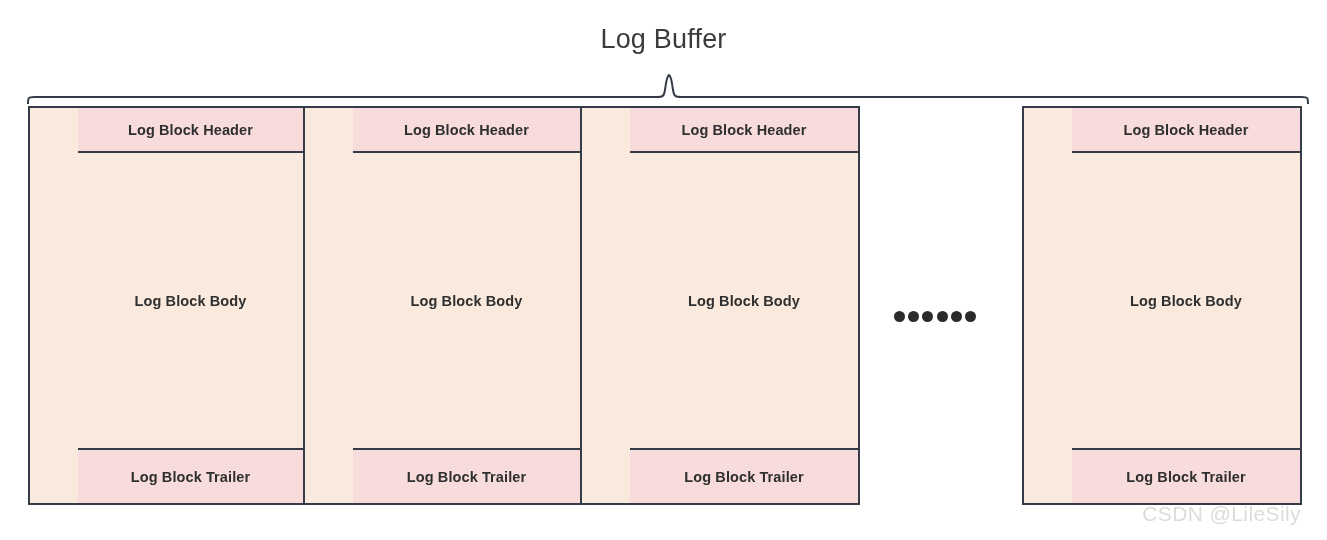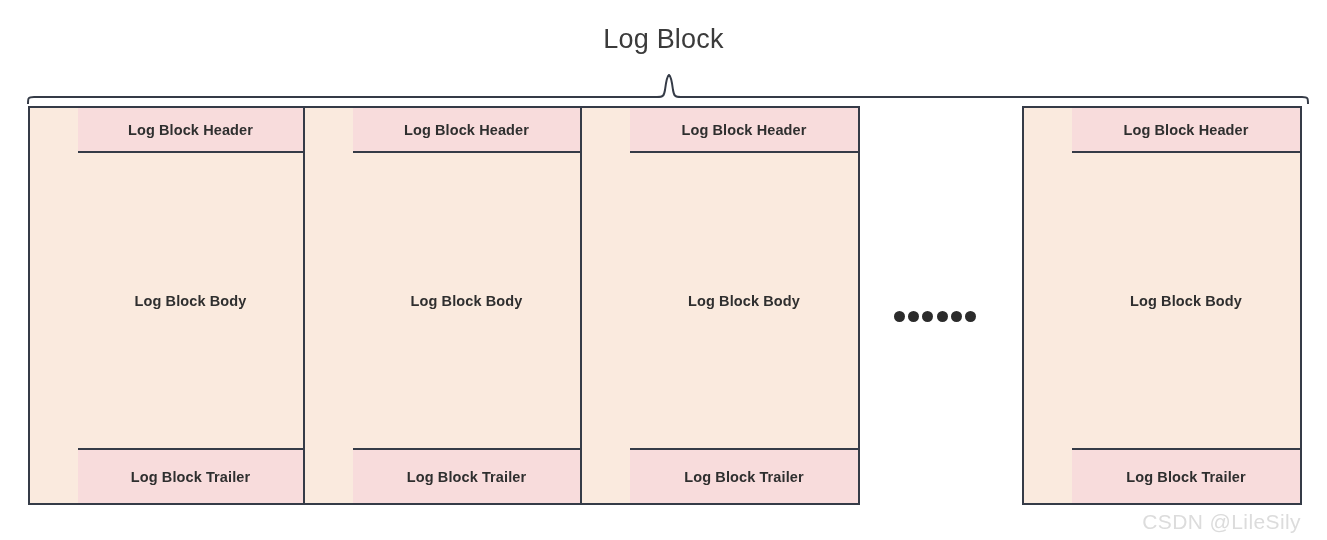--- a/index.html
+++ b/index.html
@@ -112,32 +112,32 @@
     width: 11px;
     height: 11px;
     border-radius: 50%;
     background: #2b2b2b;
   }
 
   
   #watermark {
     position: absolute;
     right: 26px;
-    bottom: 6px;
+    bottom: 14px;
     font-size: 21px;
     color: #dcdcdc;
     font-weight: 400;
     letter-spacing: 0.4px;
     user-select: none;
   }
 </style>
 </head>
 <body>
 
-<div id="diagram-title">Log Block</div>
+<div id="diagram-title">Log Buffer</div>
 
 <div id="brace-wrap">
   <svg width="1290" height="36" viewBox="0 0 1290 36">
     <path d="M 8 36
              C 8 30, 8 29, 14 29
              L 637 29
              C 643 29, 644 28, 645 22
              C 646 14, 647 8, 649 7
              C 651 8, 652 14, 653 22
              C 654 28, 655 29, 661 29

